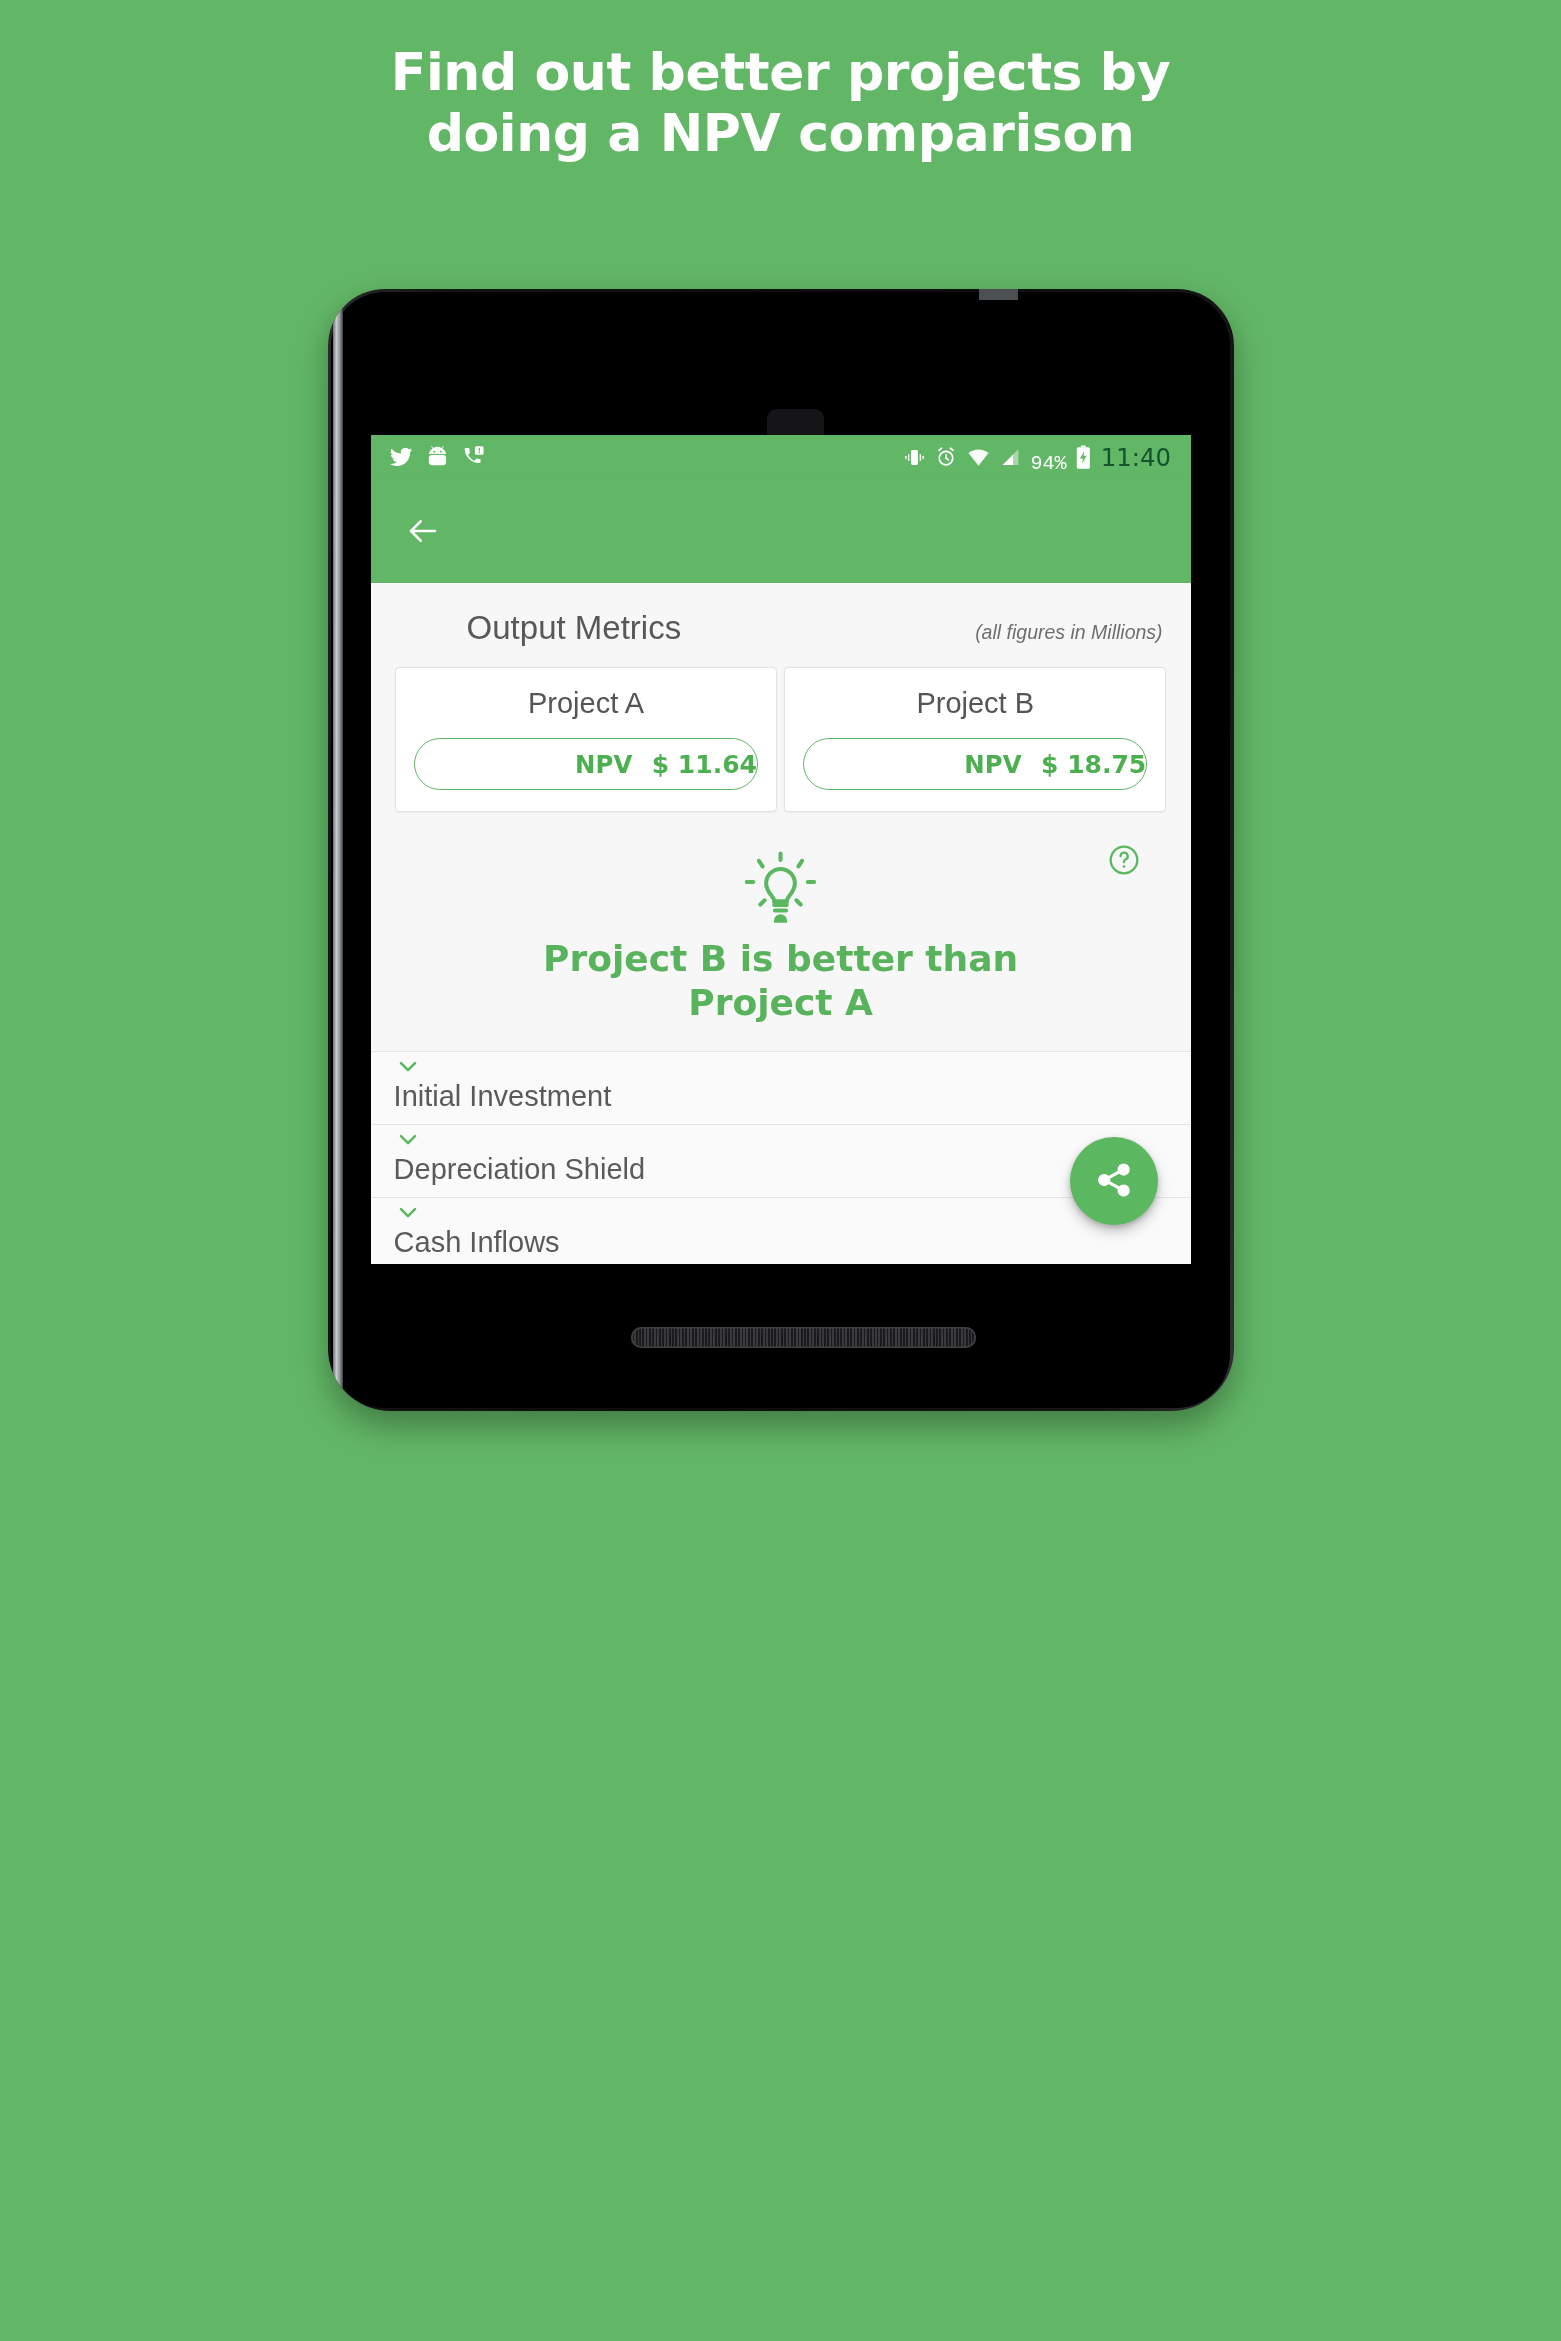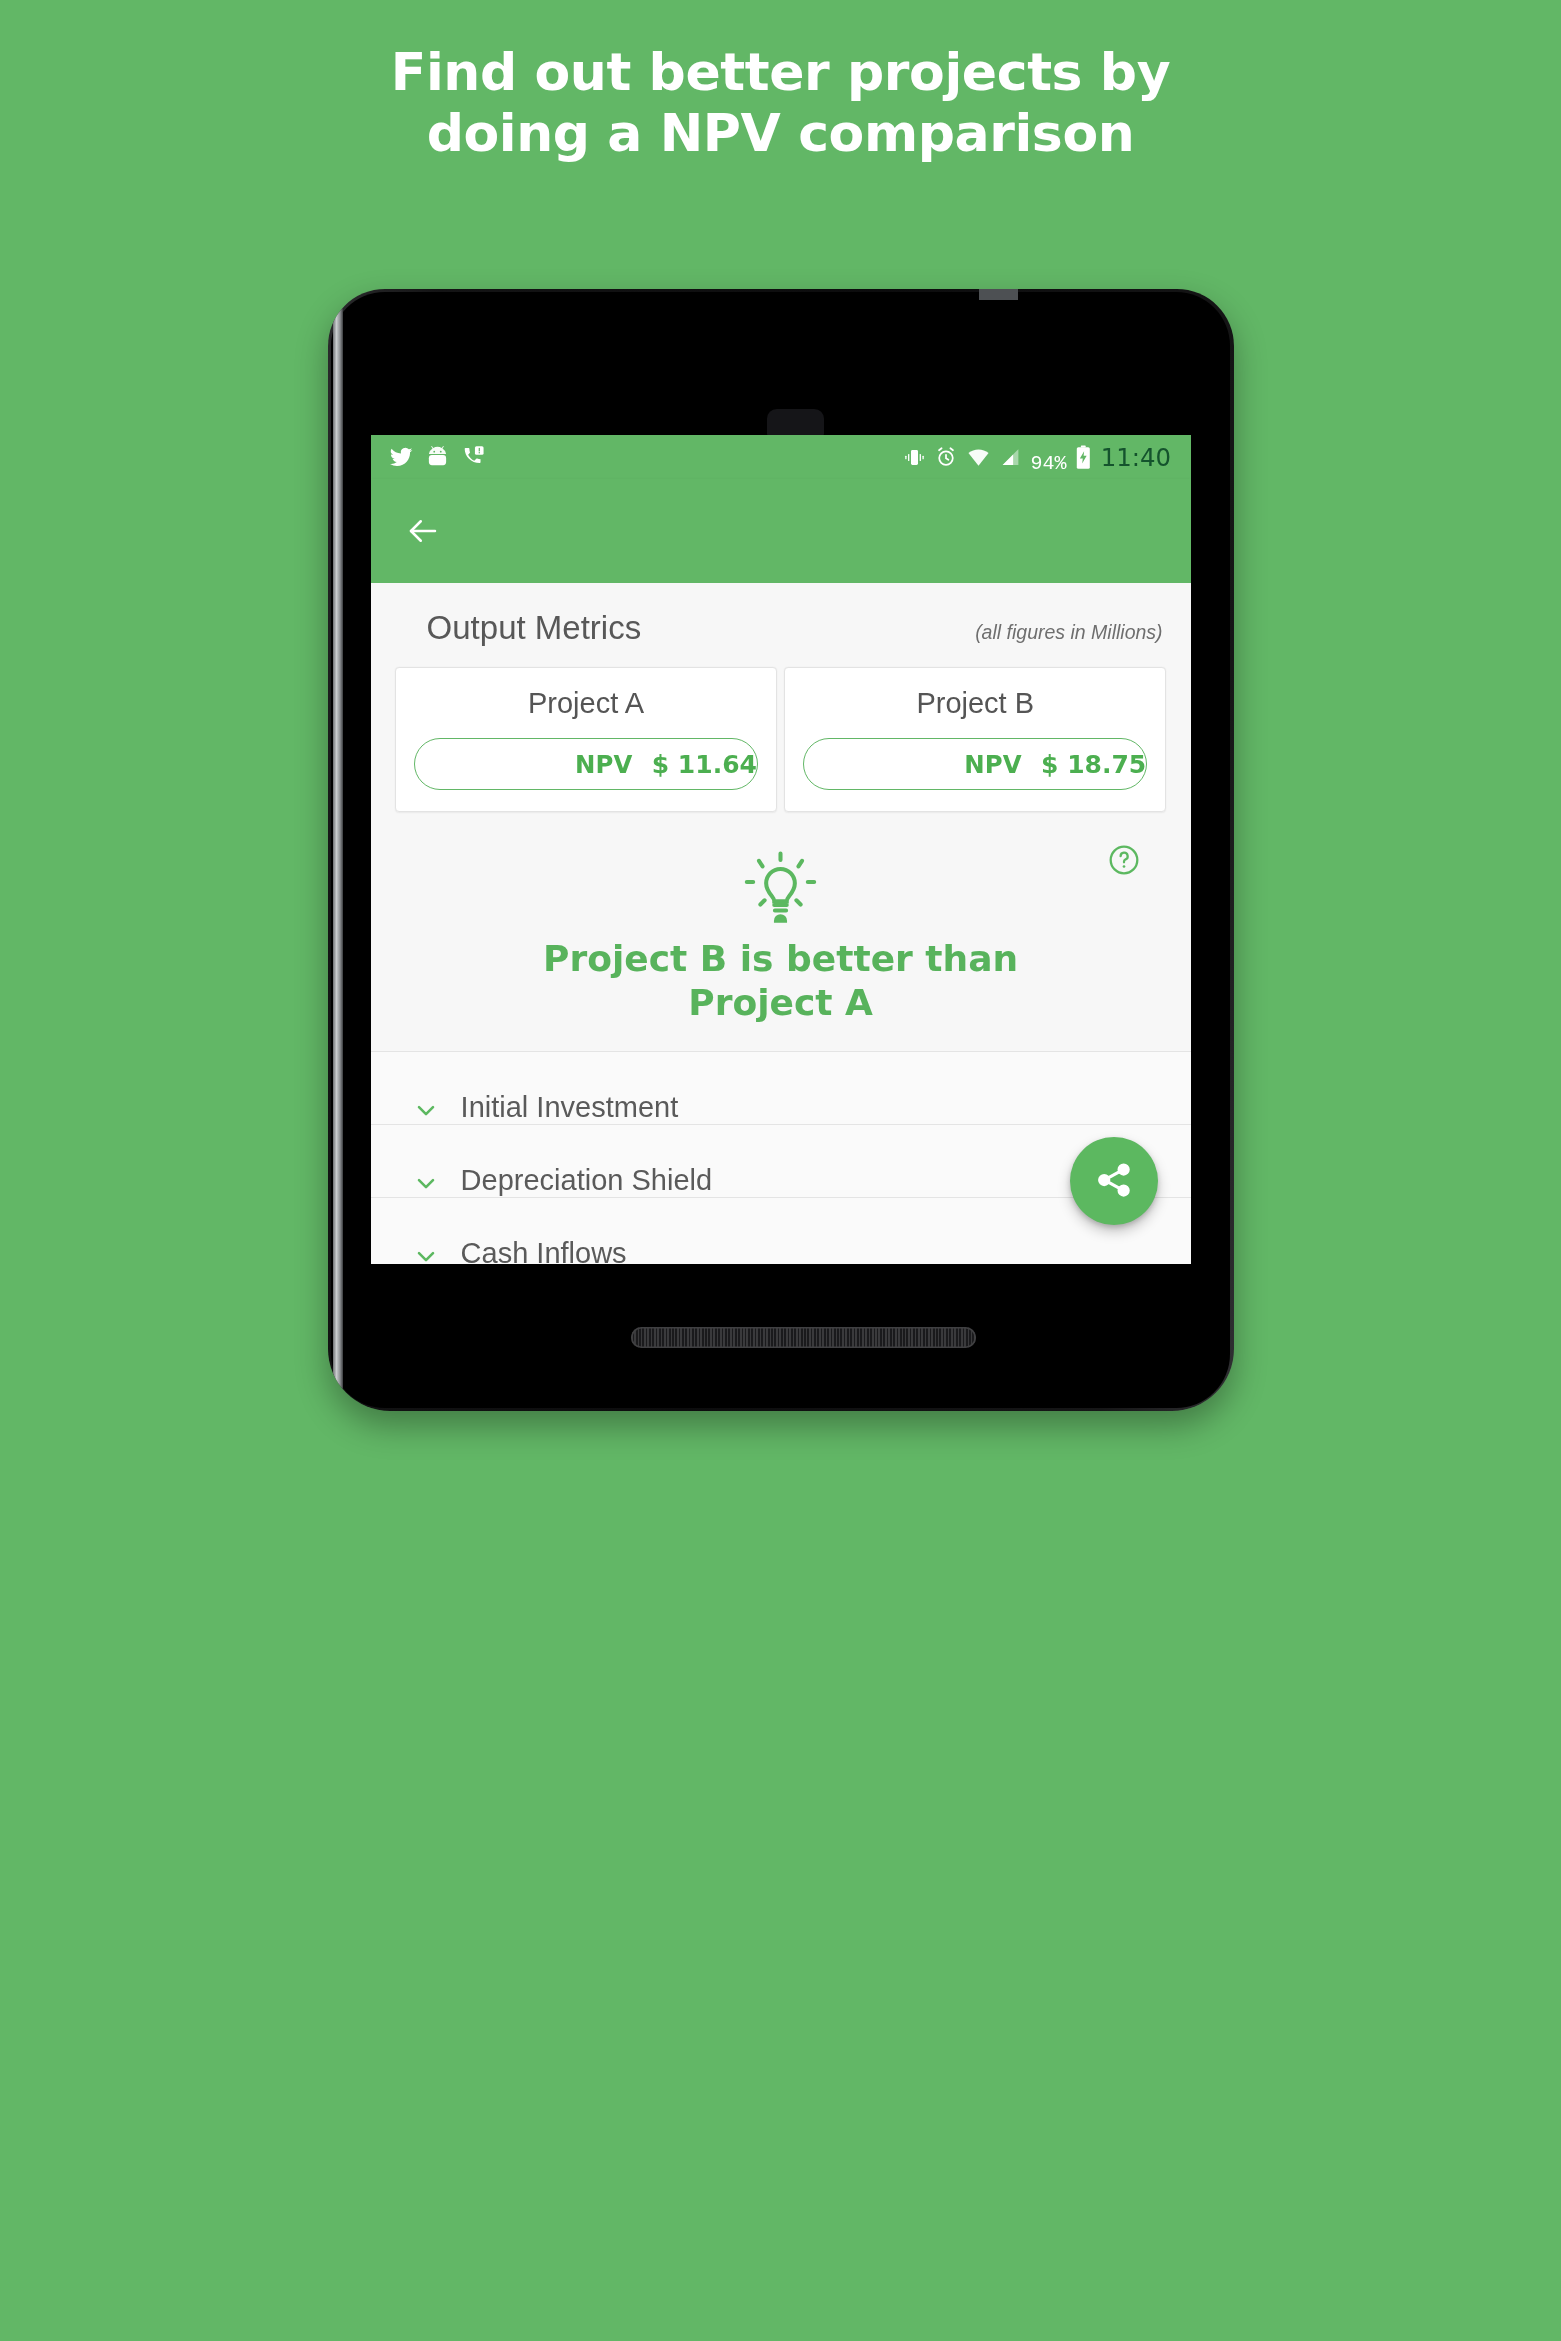--- a/index.html
+++ b/index.html
@@ -184,20 +184,21 @@
   
   .content {
     background: #f7f7f7;
     height: 681px;
     position: relative;
   }
   .metrics-head {
     display: flex;
     align-items: baseline;
     padding: 26px 28px 0 56px;
+    margin-left: 40px;
   }
   .metrics-title {
     font-size: 33px;
     color: #585858;
     font-weight: normal;
   }
   .metrics-note {
     margin-left: auto;
     font-size: 19.5px;
     color: #6e6e6e;
@@ -260,25 +261,26 @@
     line-height: 1.22;
     font-family: "DejaVu Sans", sans-serif;
     padding: 0 98px;
     white-space: pre-line;
   }
 
   
   .accordion-row {
     height: 73px;
     display: flex;
-    align-items: flex-end;
-    padding-left: 41px;
+    align-items: flex-start;
+    padding-left: 23px;
     border-bottom: 0.8px solid #e4e4e4;
     background: #fafafa;
     box-sizing: border-box;
+    flex-direction: column;
   }
   .chevron { margin-right: 21px; display: inline-flex; }
   .accordion-label {
     font-size: 29px;
     color: #5a5a5a;
   }
 
   
   .fab {
     position: absolute;

